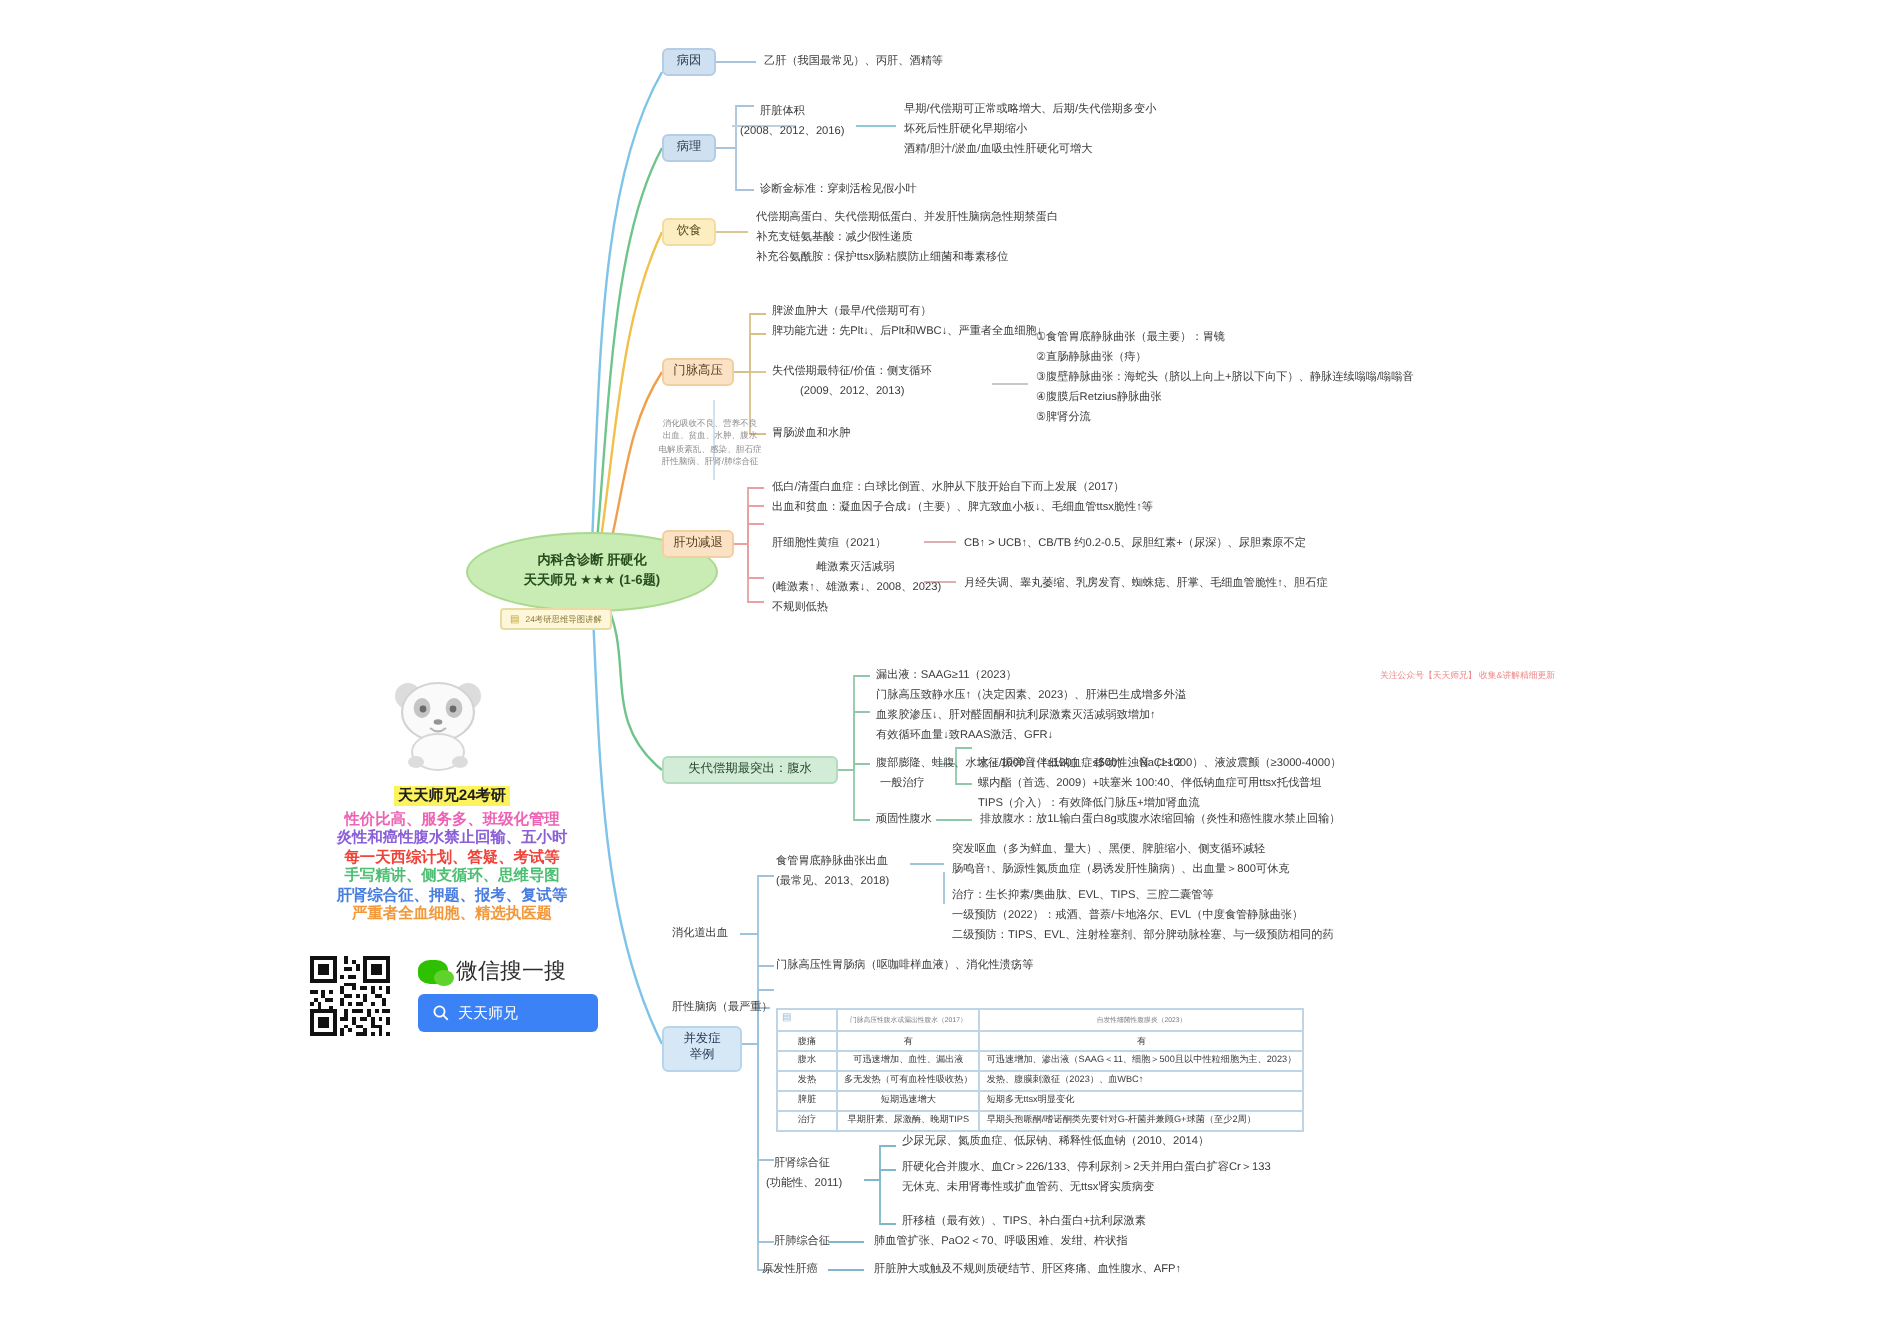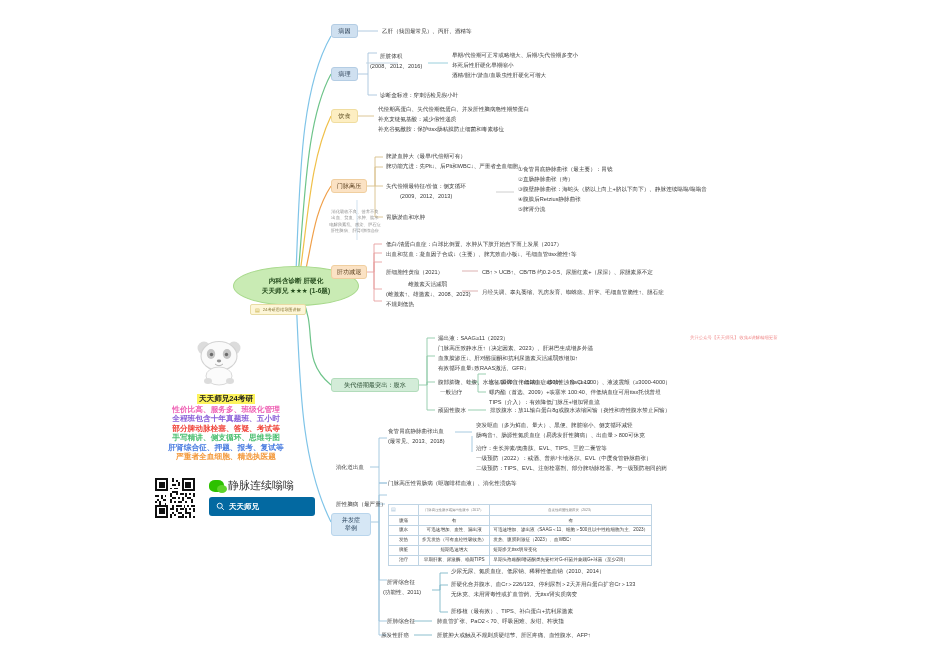--- a/index.html
+++ b/index.html
@@ -76,22 +76,22 @@
   .wx-row { display: flex; align-items: center; gap: 4px; }
   .wx-logo {
     width: 15px; height: 12px; border-radius: 6px/5px; background: #2dc100; position: relative;
   }
   .wx-logo:after {
     content: ""; position: absolute; right: -3px; bottom: -1px;
     width: 10px; height: 8px; border-radius: 5px/4px; background: #5fd32b;
   }
   .wx-text { font-size: 11px; color: #2c2c2c; white-space: nowrap; }
   .wx-btn {
-    background: #0369a1; color: #fff; border-radius: 3px; height: 19px; width: 106px;
-    display: flex; align-items: center; gap: 4px; padding: 0 7px; font-size: 7.5px; font-weight: bold;
+    background: #3b82f6; color: #fff; border-radius: 3px; height: 19px; width: 90px;
+    display: flex; align-items: center; gap: 4px; padding: 0 7px; font-size: 7.5px;
   }
   .qr { width: 40px; height: 40px; }
 
   
   .panda { position: absolute; opacity: .9; }
 </style>
 </head>
 <body>
 
 <div id="canvas">
@@ -316,22 +316,22 @@
     <ellipse cx="26" cy="21" rx="2.2" ry="1.4" fill="#8a8a8a"></ellipse>
     <path d="M22,24 q4,3.4 8,0" stroke="#b0b0b0" stroke-width="1" fill="none"></path>
     <ellipse cx="26" cy="36" rx="13" ry="9" fill="#fbfbfb" stroke="#d4d4d4" stroke-width="1"></ellipse>
     <ellipse cx="15" cy="41" rx="4" ry="3" fill="#d9d9d9"></ellipse>
     <ellipse cx="37" cy="41" rx="4" ry="3" fill="#d9d9d9"></ellipse>
   </svg>
 
   <div class="node" style="left:156px; top:387px; width:140px; text-align:center;">
     <div><span class="promo-title">天天师兄24考研</span></div>
     <div class="promo-line" style="color:#ef63b5">性价比高、服务多、班级化管理</div>
-    <div class="promo-line" style="color:#8a5fd8">全程班包含十年真题班、五小时</div>
-    <div class="promo-line" style="color:#f0443a">部分脾动脉栓塞、答疑、考试等</div>
+    <div class="promo-line" style="color:#8a5fd8">炎性和癌性腹水禁止回输、五小时</div>
+    <div class="promo-line" style="color:#f0443a">每一天西综计划、答疑、考试等</div>
     <div class="promo-line" style="color:#4dbf72">手写精讲、侧支循环、思维导图</div>
     <div class="promo-line" style="color:#4a7de0">肝肾综合征、押题、报考、复试等</div>
     <div class="promo-line" style="color:#f3993b">严重者全血细胞、精选执医题</div>
   </div>
 
   <div class="node" style="left:155px; top:478px;">
     <div style="display:flex; align-items:flex-start; gap:14px;">
       <svg class="qr" viewBox="0 0 21 21" shape-rendering="crispEdges">
         <rect width="21" height="21" fill="#fff"></rect>
         <g fill="#111">
@@ -399,21 +399,21 @@
             <rect x="10" y="19" width="1" height="1"></rect>
           <rect x="12" y="20" width="3" height="1"></rect>
             <rect x="16" y="20" width="1" height="1"></rect>
           <rect x="18" y="19" width="1" height="2"></rect>
             <rect x="20" y="20" width="1" height="1"></rect>
         </g>
       </svg>
       <div>
         <div class="wx-row">
           <span class="wx-logo"></span>
-          <span class="wx-text">静脉连续嗡嗡</span>
+          <span class="wx-text">微信搜一搜</span>
         </div>
         <div class="wx-btn" style="margin-top:4px;">
           <svg width="9" height="9" viewBox="0 0 12 12">
             <circle cx="5" cy="5" r="3.4" stroke="#fff" stroke-width="1.2" fill="none"></circle>
             <line x1="7.6" y1="7.6" x2="10.5" y2="10.5" stroke="#fff" stroke-width="1.2"></line>
           </svg>
           <span>天天师兄</span>
         </div>
       </div>
     </div>

